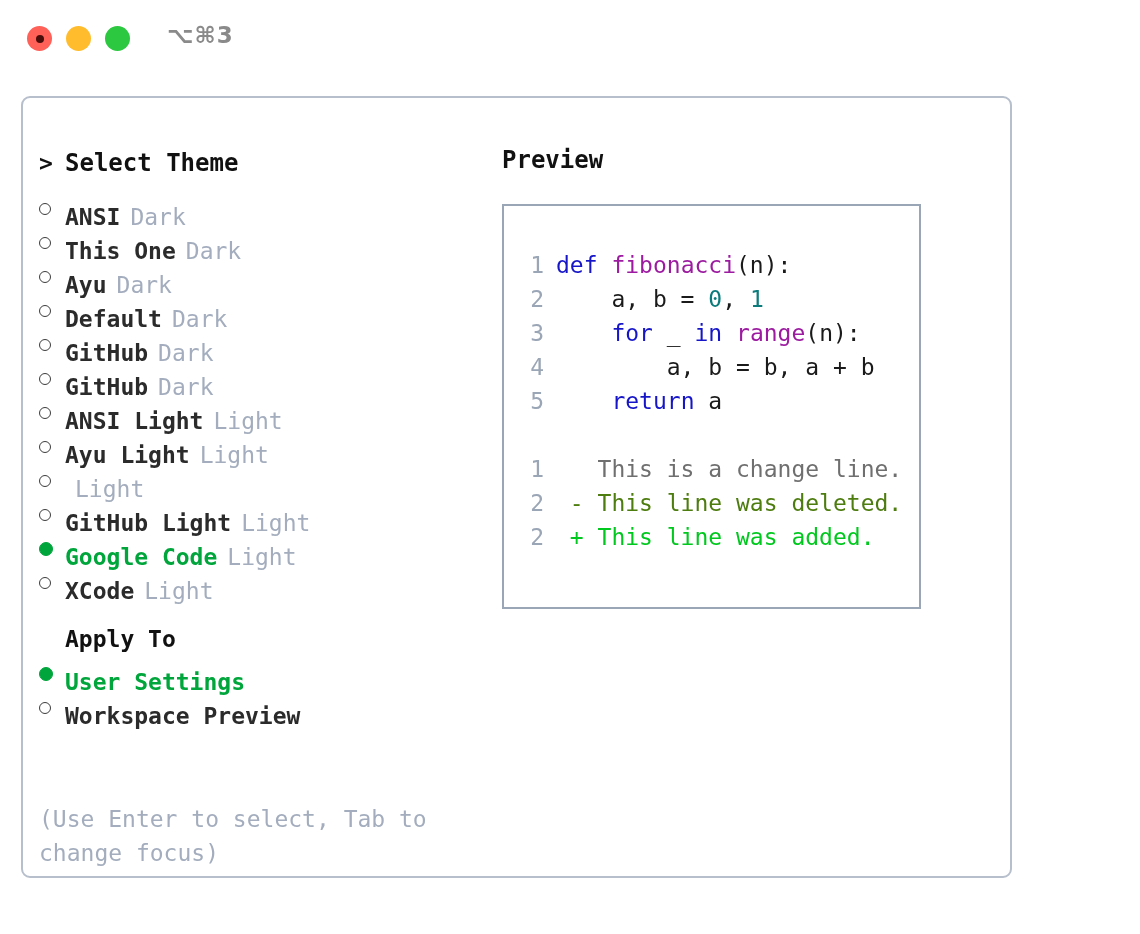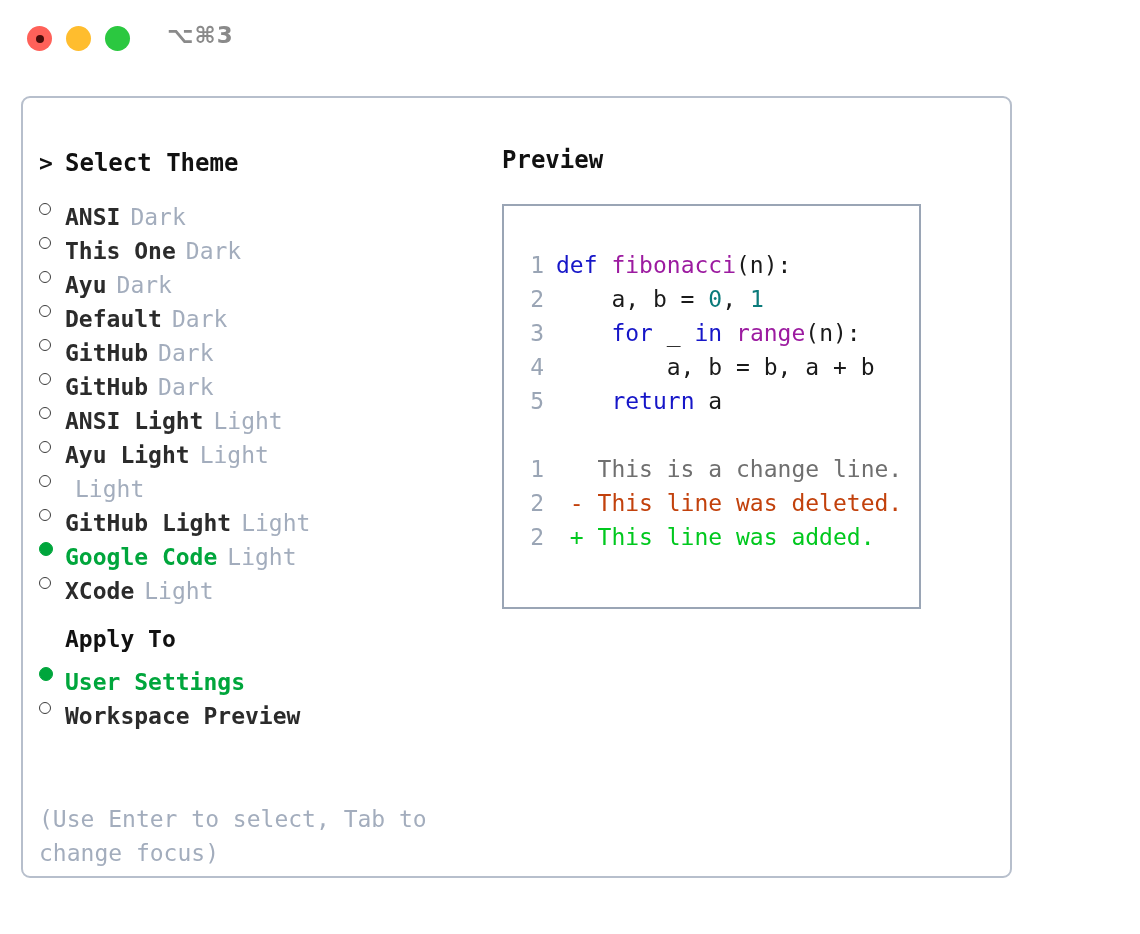--- a/index.html
+++ b/index.html
@@ -208,21 +208,21 @@
     width: 22px;
     text-align: right;
     color: #9aa5b5;
     margin-right: 12px;
   }
   .k  { color: #1616c8; }          
   .fn { color: #9c1ba0; }          
   .num{ color: #0b7b7b; }          
   .pl { color: #1a1a1a; }          
   .ctx{ color: #6f6f6f; }          
-  .del{ color: #c2410c; }          
+  .del{ color: #4d7c0f; }          
   .add{ color: #00c81e; }          
 
   .diff {
     position: absolute;
     left: 18px;
     top: 246px;
     font-size: 23px;
     line-height: 34px;
     white-space: pre;
   }

